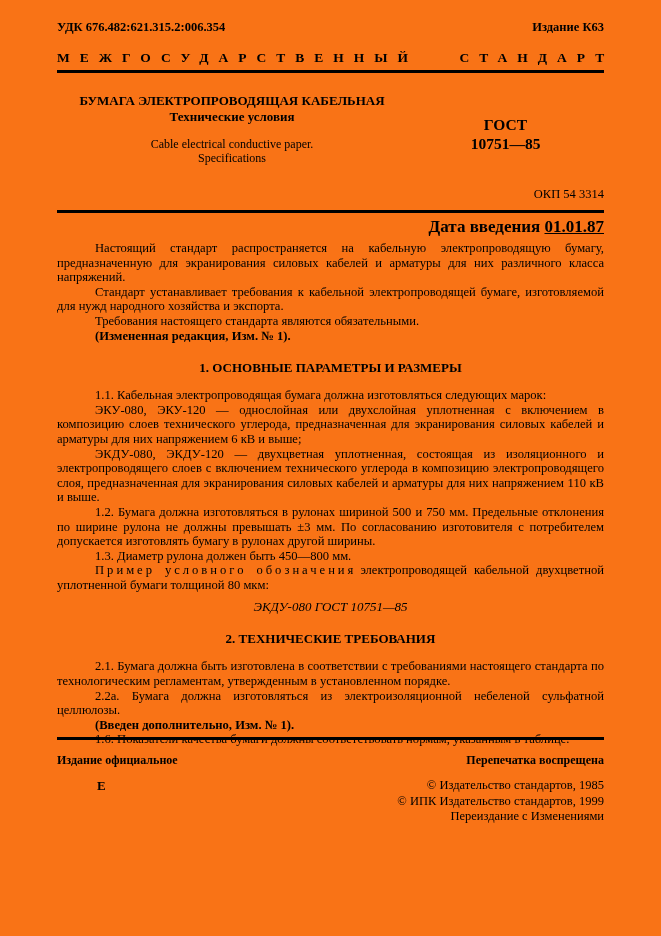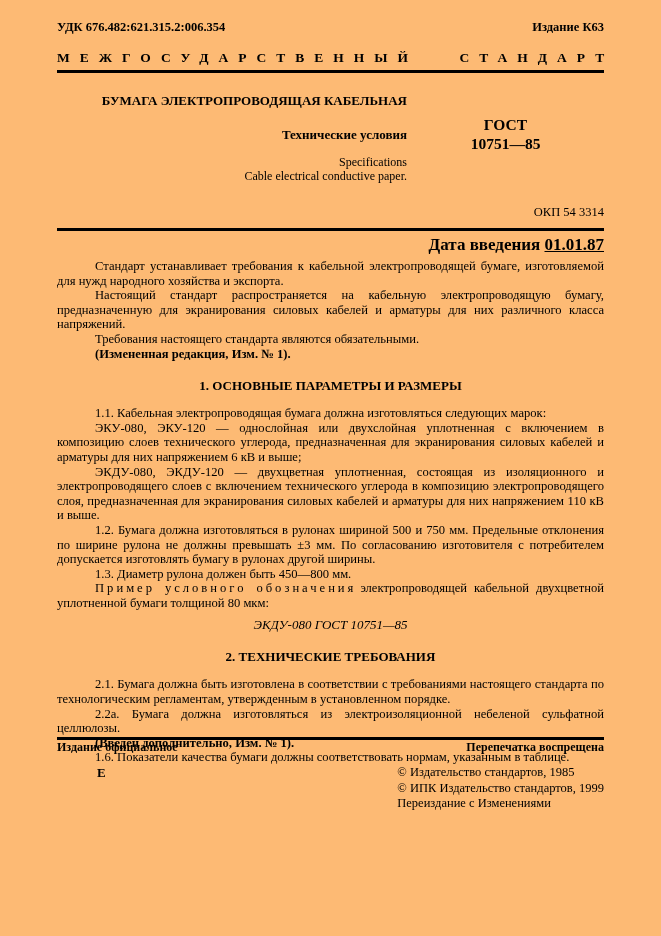--- a/index.html
+++ b/index.html
@@ -4,21 +4,21 @@
 <style>
   html, body {
     margin: 0;
     padding: 0;
     background: #ffffff;
   }
   .page {
     position: relative;
     width: 661px;
     height: 936px;
-    background: #fdba74;
+    background: #f97316;
     color: #000000;
     font-family: "Liberation Serif", "DejaVu Serif", serif;
     box-sizing: border-box;
     padding: 20px 57px 0 57px;
     overflow: hidden;
   }
   
   .top-row {
     display: flex;
     justify-content: space-between;
@@ -38,29 +38,28 @@
     padding-bottom: 4px;
     border-bottom: 3px solid #000;
   }
   
   .title-block {
     display: flex;
     margin-top: 20px;
   }
   .title-left {
     width: 350px;
-    text-align: right;
+    text-align: center;
   }
   .title-ru {
     font-size: 13px;
     font-weight: bold;
     line-height: 16px;
   }
   .subtitle-ru {
-    margin-top: 18px;
     font-size: 13px;
     font-weight: bold;
     line-height: 15px;
   }
   .title-en {
     margin-top: 13px;
     font-size: 12px;
     line-height: 14px;
   }
   .gost-block {
@@ -130,35 +129,36 @@
   .footer-rule {
     height: 3px;
     background: #000;
   }
   .footer-row {
     display: flex;
     justify-content: space-between;
     font-size: 12px;
     font-weight: bold;
     line-height: 14px;
-    margin-top: 0;
+    margin-top: 13px;
     text-align: right;
   }
   .footer-body {
     display: flex;
     justify-content: space-between;
     align-items: flex-start;
     margin-top: 11px;
   }
   .edition-mark {
     font-size: 13px;
     font-weight: bold;
     margin-left: 40px;
   }
   .copyright {
+    text-align: right;
     font-size: 12.5px;
     line-height: 15.5px;
     font-family: Liberation Serif, serif;
   }
 </style>
 </head>
 <body>
 
 <div class="page">
 
@@ -167,42 +167,42 @@
     <span>Издание К63</span>
   </div>
 
   <div class="standard-type">МЕЖГОСУДАРСТВЕННЫЙ СТАНДАРТ</div>
 
   <div class="title-block">
     <div class="title-left">
       <div class="title-ru">БУМАГА ЭЛЕКТРОПРОВОДЯЩАЯ КАБЕЛЬНАЯ</div>
       <div class="subtitle-ru">Технические условия</div>
       <div class="title-en">
+        <div>Cable electrical conductive paper.</div>
         <div>Specifications</div>
-        <div>Cable electrical conductive paper.</div>
       </div>
     </div>
     <div class="gost-block">
       <div>ГОСТ</div>
       <div>10751—85</div>
     </div>
   </div>
 
   <div class="okp">ОКП 54 3314</div>
 
   <div class="thick-rule"></div>
 
   <div class="date-line">
     <span>Дата введения</span>
     <span class="date-value">01.01.87</span>
   </div>
 
   <div class="body-text">
+    <p class="para">Настоящий стандарт распространяется на кабельную электропроводящую бумагу, предназначенную для экранирования силовых кабелей и арматуры для них различного класса напряжений.</p>
     <p class="para">Стандарт устанавливает требования к кабельной электропроводящей бумаге, изготовляемой для нужд народного хозяйства и экспорта.</p>
-    <p class="para">Настоящий стандарт распространяется на кабельную электропроводящую бумагу, предназначенную для экранирования силовых кабелей и арматуры для них различного класса напряжений.</p>
     <p class="para">Требования настоящего стандарта являются обязательными.</p>
     <p class="para bold">(Измененная редакция, Изм. № 1).</p>
 
     <div class="section-heading">1. ОСНОВНЫЕ ПАРАМЕТРЫ И РАЗМЕРЫ</div>
 
     <p class="para">1.1. Кабельная электропроводящая бумага должна изготовляться следующих марок:</p>
     <p class="para">ЭКУ-080, ЭКУ-120 — однослойная или двухслойная уплотненная с включением в композицию слоев технического углерода, предназначенная для экранирования силовых кабелей и арматуры для них напряжением 6 кВ и выше;</p>
     <p class="para">ЭКДУ-080, ЭКДУ-120 — двухцветная уплотненная, состоящая из изоляционного и электропроводящего слоев с включением технического углерода в композицию электропроводящего слоя, предназначенная для экранирования силовых кабелей и арматуры для них напряжением 110 кВ и выше.</p>
     <p class="para">1.2. Бумага должна изготовляться в рулонах шириной 500 и 750 мм. Предельные отклонения по ширине рулона не должны превышать ±3 мм. По согласованию изготовителя с потребителем допускается изготовлять бумагу в рулонах другой ширины.</p>
     <p class="para">1.3. Диаметр рулона должен быть 450—800 мм.</p>

